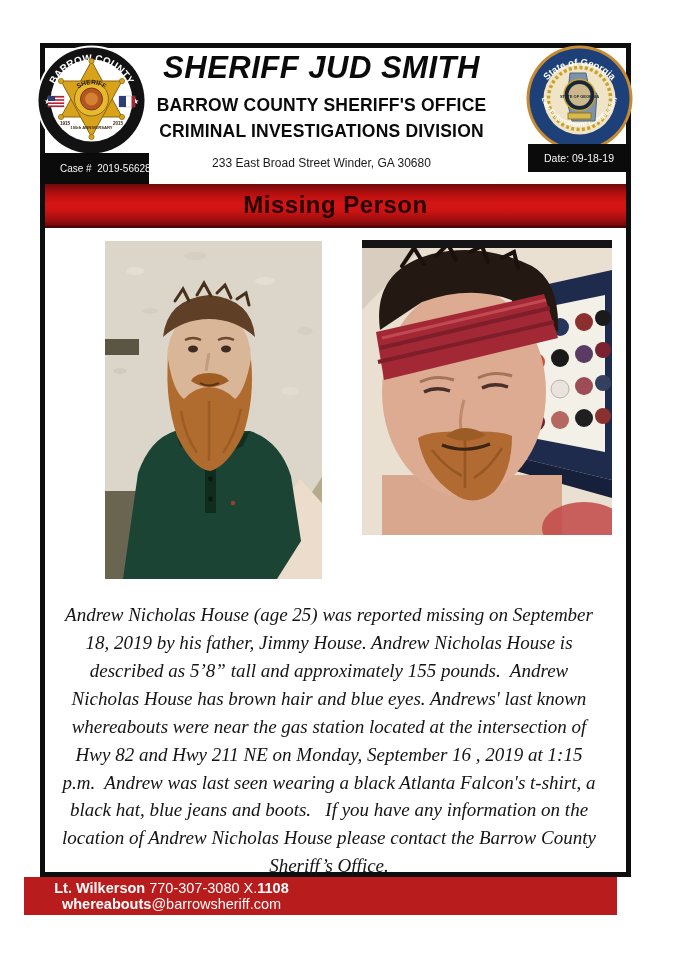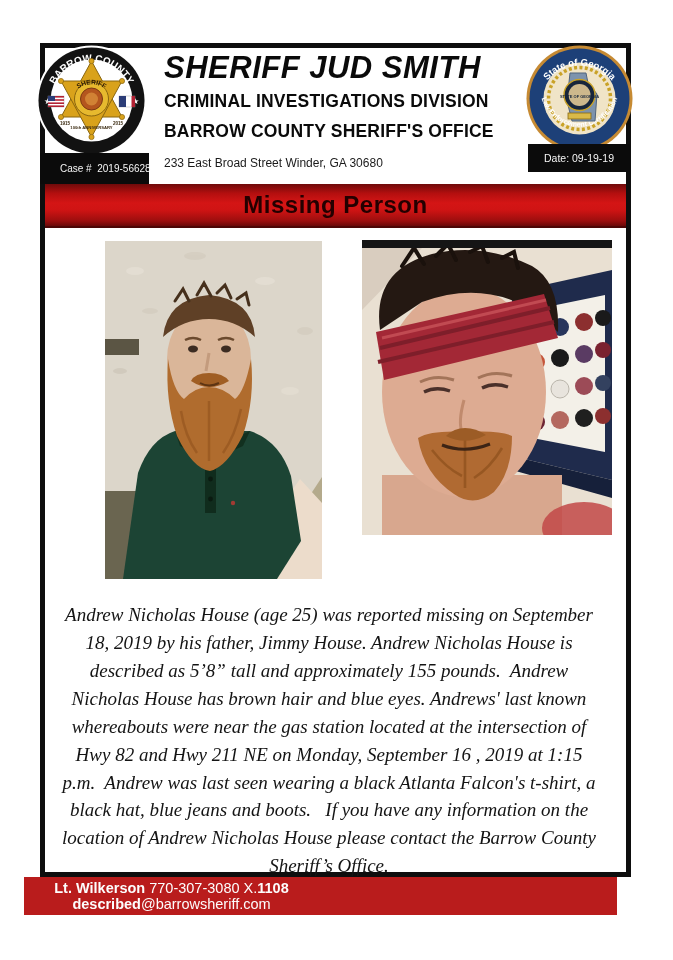--- a/index.html
+++ b/index.html
@@ -6,21 +6,21 @@
   body { background:#ffffff; font-family:"Liberation Sans", sans-serif; }
   .page { position:relative; width:673px; height:960px; background:#ffffff; overflow:hidden; }
 
   .frame { position:absolute; left:40px; top:43px; width:591px; height:834px;
            border:5px solid #0e0e0e; background:#ffffff; }
 
   
   .badge-left  { position:absolute; left:35px;  top:44px; width:113px; height:113px; }
   .seal-right  { position:absolute; left:525px; top:44px; width:109px; height:109px; }
 
-  .header-text { position:absolute; left:164px; top:50px; width:375px; color:#0a0a0a; }
+  .header-text { position:absolute; left:134px; top:50px; width:375px; text-align:center; color:#0a0a0a; }
   .title   { font-size:31px; font-weight:bold; font-style:italic; letter-spacing:.5px; white-space:nowrap; }
   .sub     { font-size:17.5px; font-weight:bold; letter-spacing:.2px; margin-top:9px; white-space:nowrap; }
   .sub2    { margin-top:5px; }
   .address { font-size:12px; margin-top:14px; color:#1a1a1a; }
 
   .case-box { position:absolute; left:40px; top:153px; width:109px; height:31px; background:#0b0b0b;
               color:#f5f5f5; font-size:10px; display:flex; align-items:center; padding-left:20px; white-space:pre; }
   .date-box { position:absolute; left:528px; top:144px; width:102px; height:28px; background:#0b0b0b;
               color:#f5f5f5; font-size:10.5px; display:flex; align-items:center; justify-content:center; white-space:pre; }
 
@@ -139,27 +139,27 @@
 
       <circle cx="54.5" cy="51" r="15.5" fill="#17263c" stroke="#c9a227" stroke-width="1.4"></circle>
       <circle cx="54.5" cy="51" r="11" fill="#cdb88c"></circle>
       <text x="54.5" y="53.5" font-size="4" fill="#17263c" font-weight="bold" text-anchor="middle">STATE OF GEORGIA</text>
       <rect x="43" y="69" width="23" height="6" fill="#d9b949" stroke="#8a6a10" stroke-width=".8"></rect>
     </svg>
   </div>
 
   <div class="header-text">
     <div class="title">SHERIFF JUD SMITH</div>
+    <div class="sub">BARROW COUNTY SHERIFF'S OFFICE</div>
     <div class="sub sub2">CRIMINAL INVESTIGATIONS DIVISION</div>
-    <div class="sub">BARROW COUNTY SHERIFF'S OFFICE</div>
     <div class="address">233 East Broad Street Winder, GA 30680</div>
   </div>
 
   <div class="case-box">Case #  2019-56628</div>
-  <div class="date-box">Date: 09-19-19</div>
+  <div class="date-box">Date: 09-18-19</div>
 
   <div class="banner">
     <span class="banner-label">Missing Person</span>
   </div>
 
   <div class="photo-left">
     <svg width="217" height="338" viewBox="0 0 217 338">
       <rect width="217" height="338" fill="#dcd6ca"></rect>
       <g opacity=".5">
         <ellipse cx="30" cy="30" rx="9" ry="4" fill="#eae5da"></ellipse>
@@ -261,17 +261,17 @@
 
       <rect x="0" y="0" width="250" height="8" fill="#151515"></rect>
     </svg>
   </div>
 
   <div class="description">Andrew Nicholas House (age 25) was reported missing on September 18, 2019 by his father, Jimmy House. Andrew Nicholas House is described as 5’8” tall and approximately 155 pounds.  Andrew Nicholas House has brown hair and blue eyes. Andrews' last known whereabouts were near the gas station located at the intersection of Hwy 82 and Hwy 211 NE on Monday, September 16 , 2019 at 1:15 p.m.  Andrew was last seen wearing a black Atlanta Falcon's t-shirt, a black hat, blue jeans and boots.   If you have any information on the location of Andrew Nicholas House please contact the Barrow County Sheriff’s Office.</div>
 
   <div class="footer">
     <div class="footer-contact">
       <div><span class="b">Lt. Wilkerson</span><span> 770-307-3080 X.</span><span class="b">1108</span></div>
-      <div><span class="b">described</span><span>@barrowsheriff.com</span></div>
+      <div><span class="b">whereabouts</span><span>@barrowsheriff.com</span></div>
     </div>
   </div>
 
 </div>
 
 </body></html>

